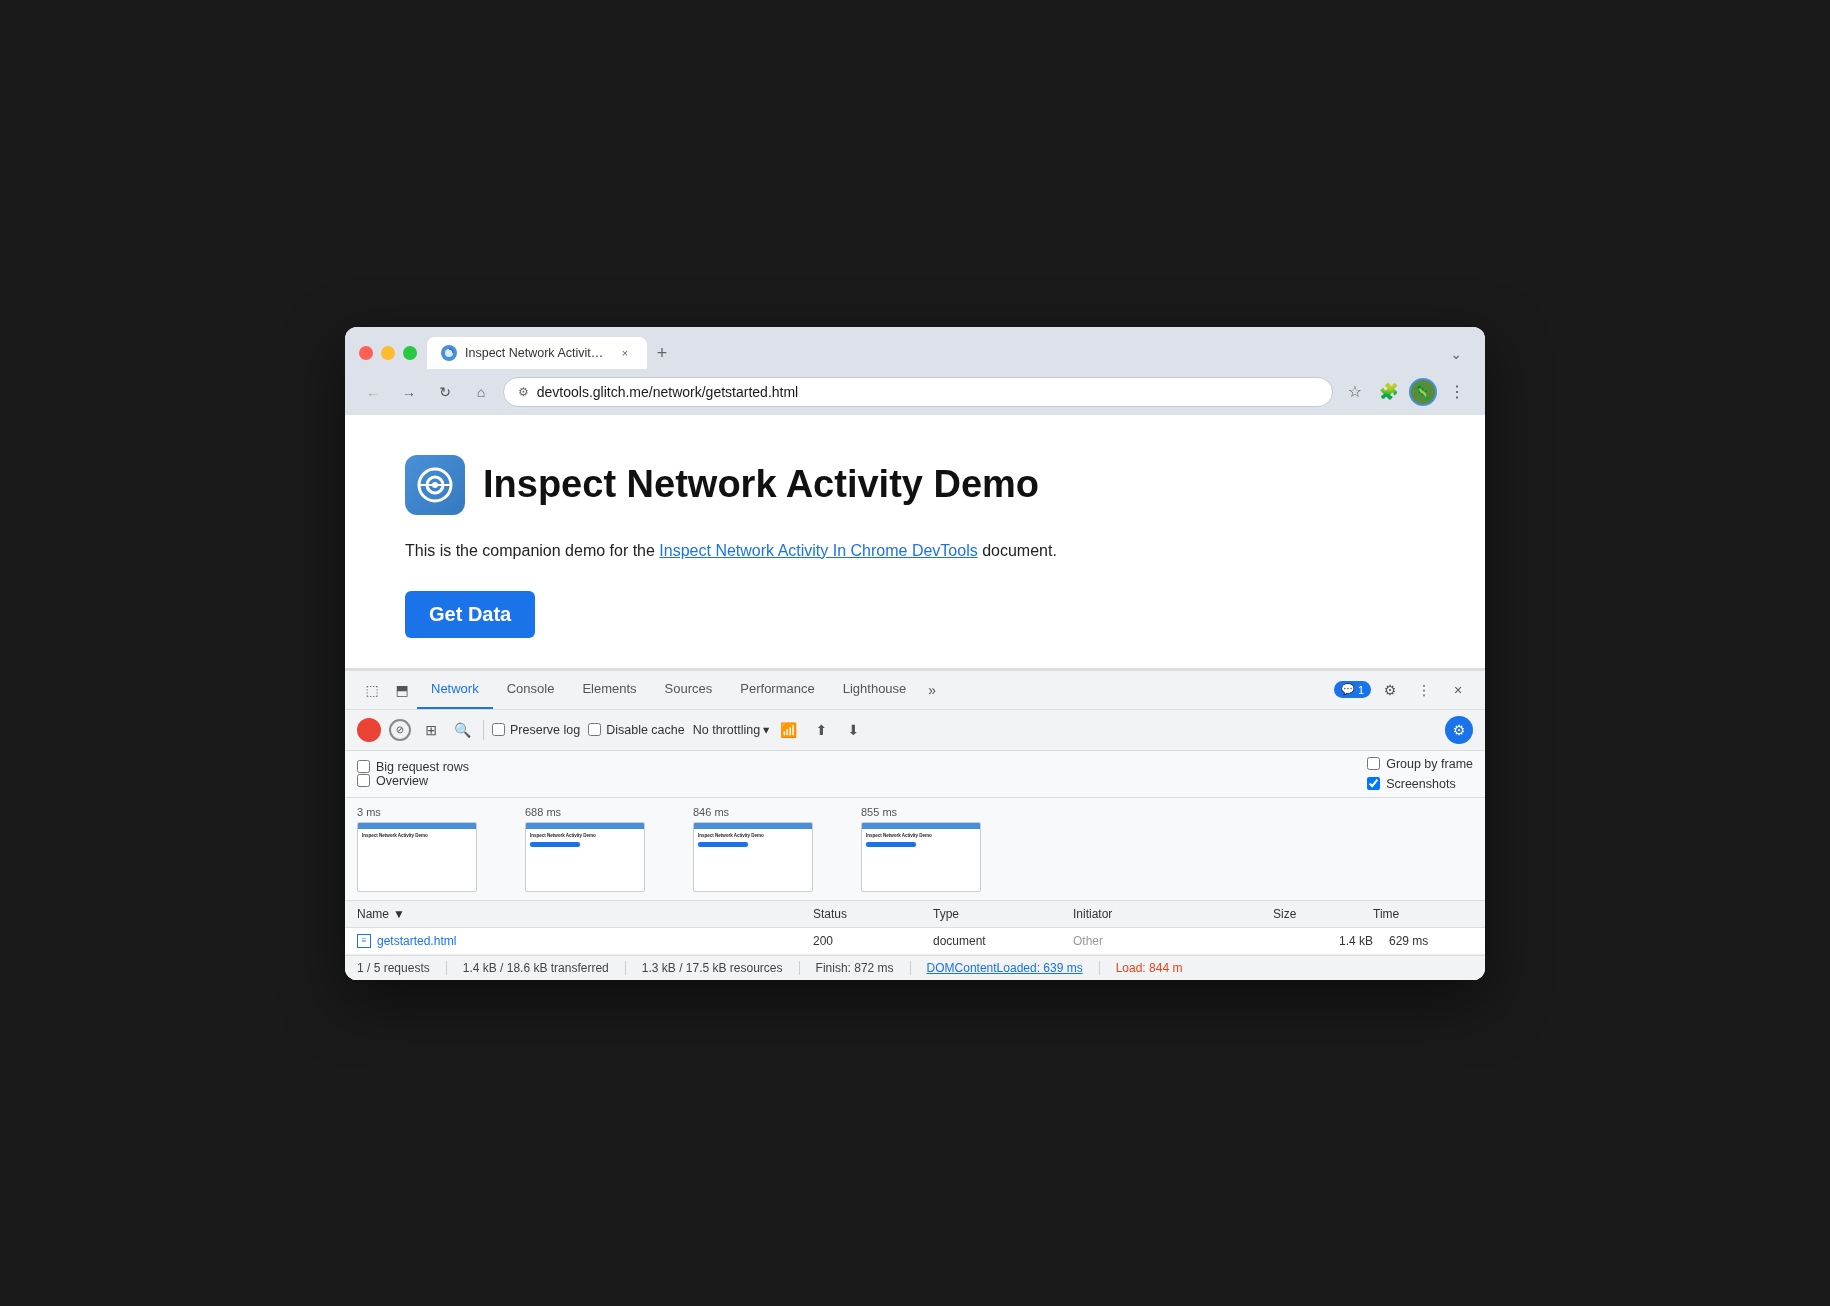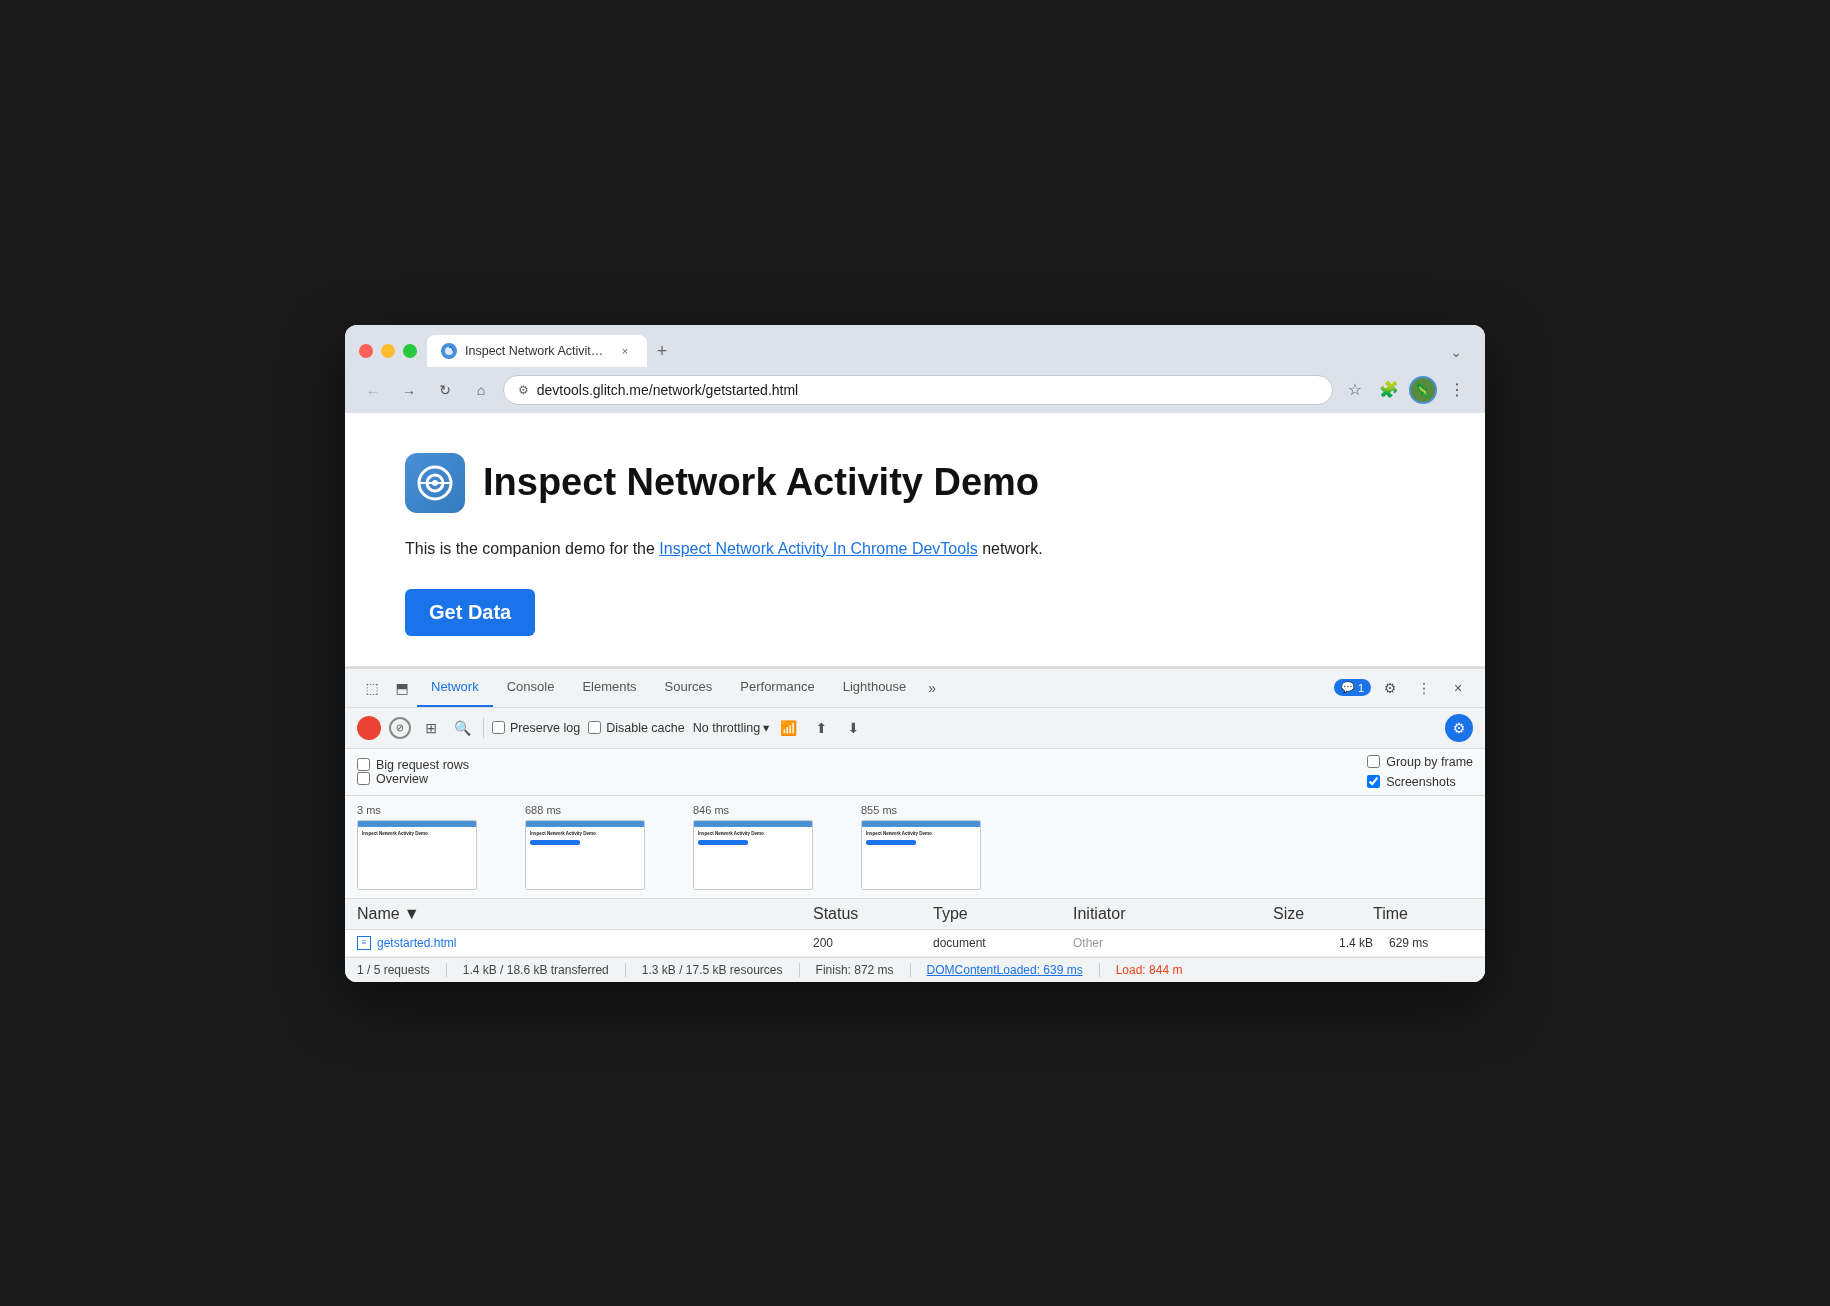--- a/index.html
+++ b/index.html
@@ -459,21 +459,21 @@
       margin-top: 3px;
       border-radius: 2px;
     }
     
     .network-table-header {
       background: #f1f3f4;
       display: grid;
       grid-template-columns: 1fr 120px 140px 200px 100px 100px;
       padding: 6px 12px;
       border-bottom: 1px solid #ddd;
-      font-size: 16px;
+      font-size: 12px;
       color: #333;
       font-weight: 500;
     }
     .network-table-header .col {
       display: flex;
       align-items: center;
       gap: 4px;
     }
     .network-row {
       background: #fff;
@@ -602,21 +602,21 @@
         <svg width="38" height="38" viewBox="0 0 38 38">
           <circle cx="19" cy="19" r="16" fill="none" stroke="white" stroke-width="3"></circle>
           <circle cx="19" cy="19" r="8" fill="none" stroke="white" stroke-width="3"></circle>
           <circle cx="19" cy="19" r="3" fill="white"></circle>
           <line x1="3" y1="19" x2="35" y2="19" stroke="white" stroke-width="2"></line>
         </svg>
       </div>
       <h1 class="page-title">Inspect Network Activity Demo</h1>
     </div>
     <p class="page-description">
-      <span>This is the companion demo for the </span><a>Inspect Network Activity In Chrome DevTools</a><span> network.</span>
+      <span>This is the companion demo for the </span><a>Inspect Network Activity In Chrome DevTools</a><span> document.</span>
     </p>
     <button class="get-data-btn">Get Data</button>
   </div>
 
   <div class="devtools">
 
     <div class="devtools-toolbar">
       <button class="devtools-icon-btn">⬚</button>
       <button class="devtools-icon-btn">⬒</button>
       <div class="devtools-tabs">

